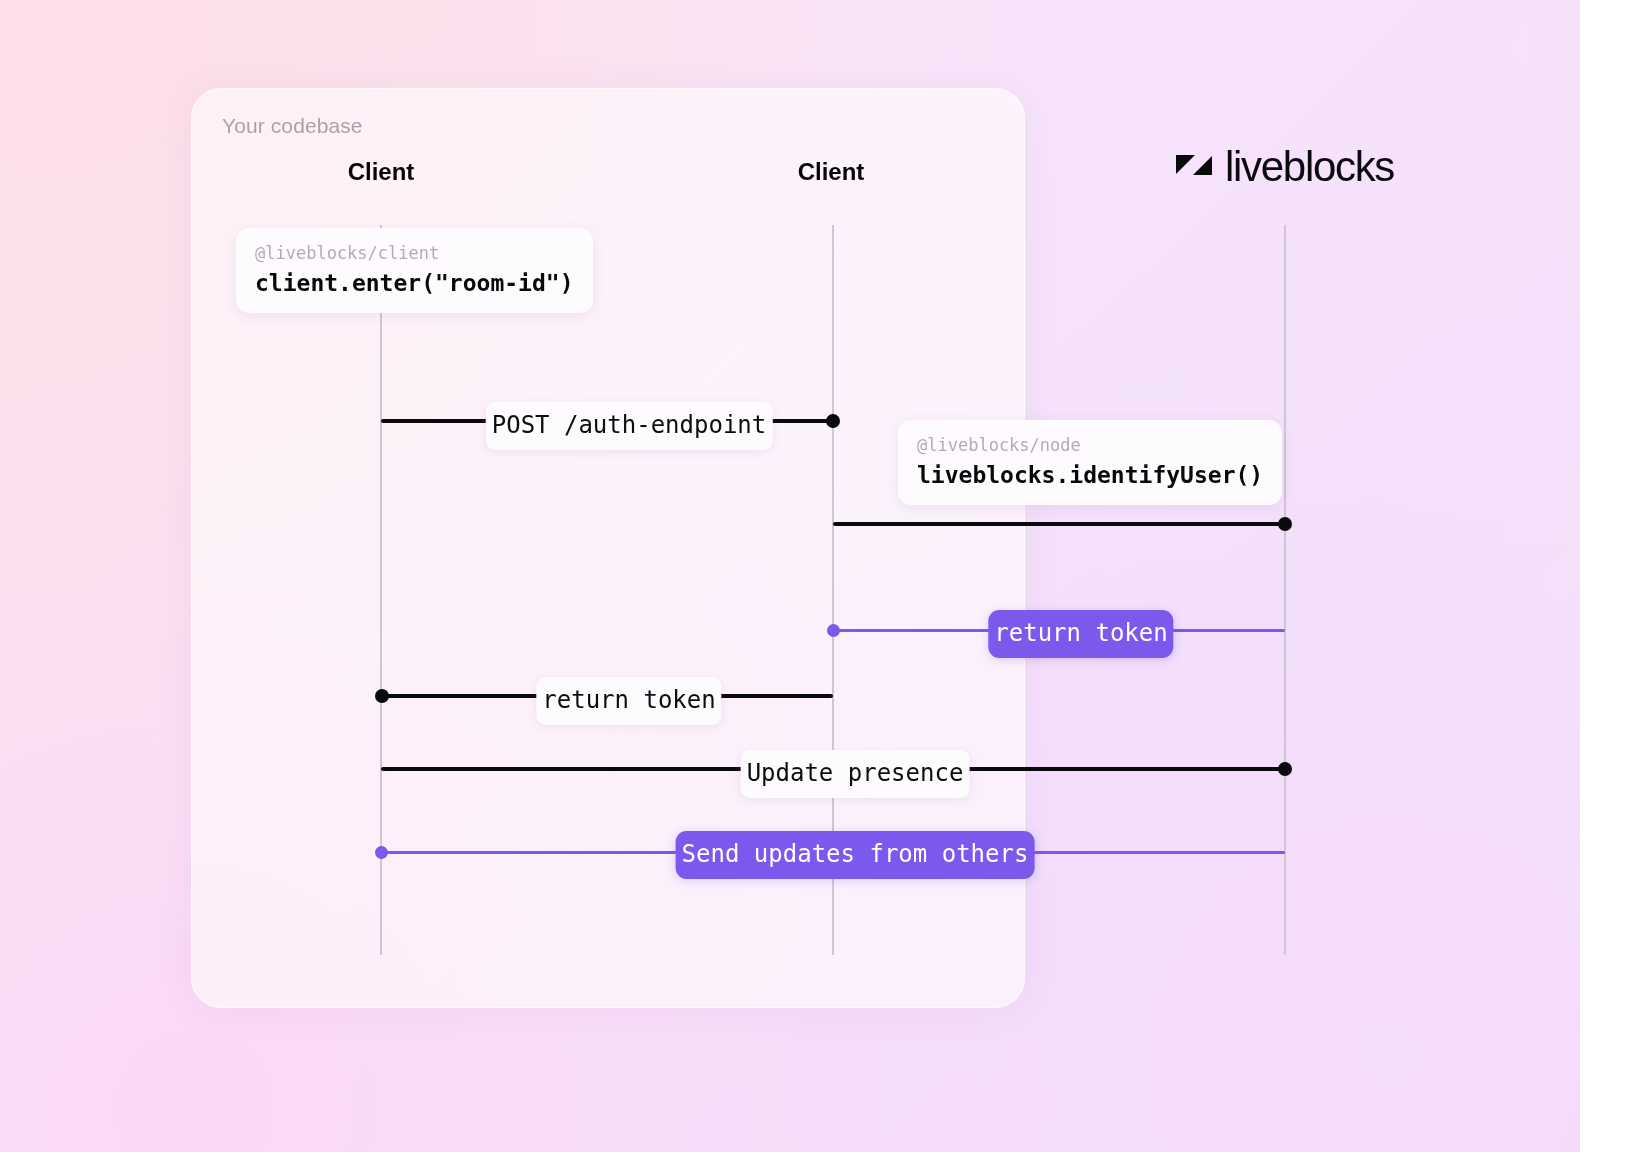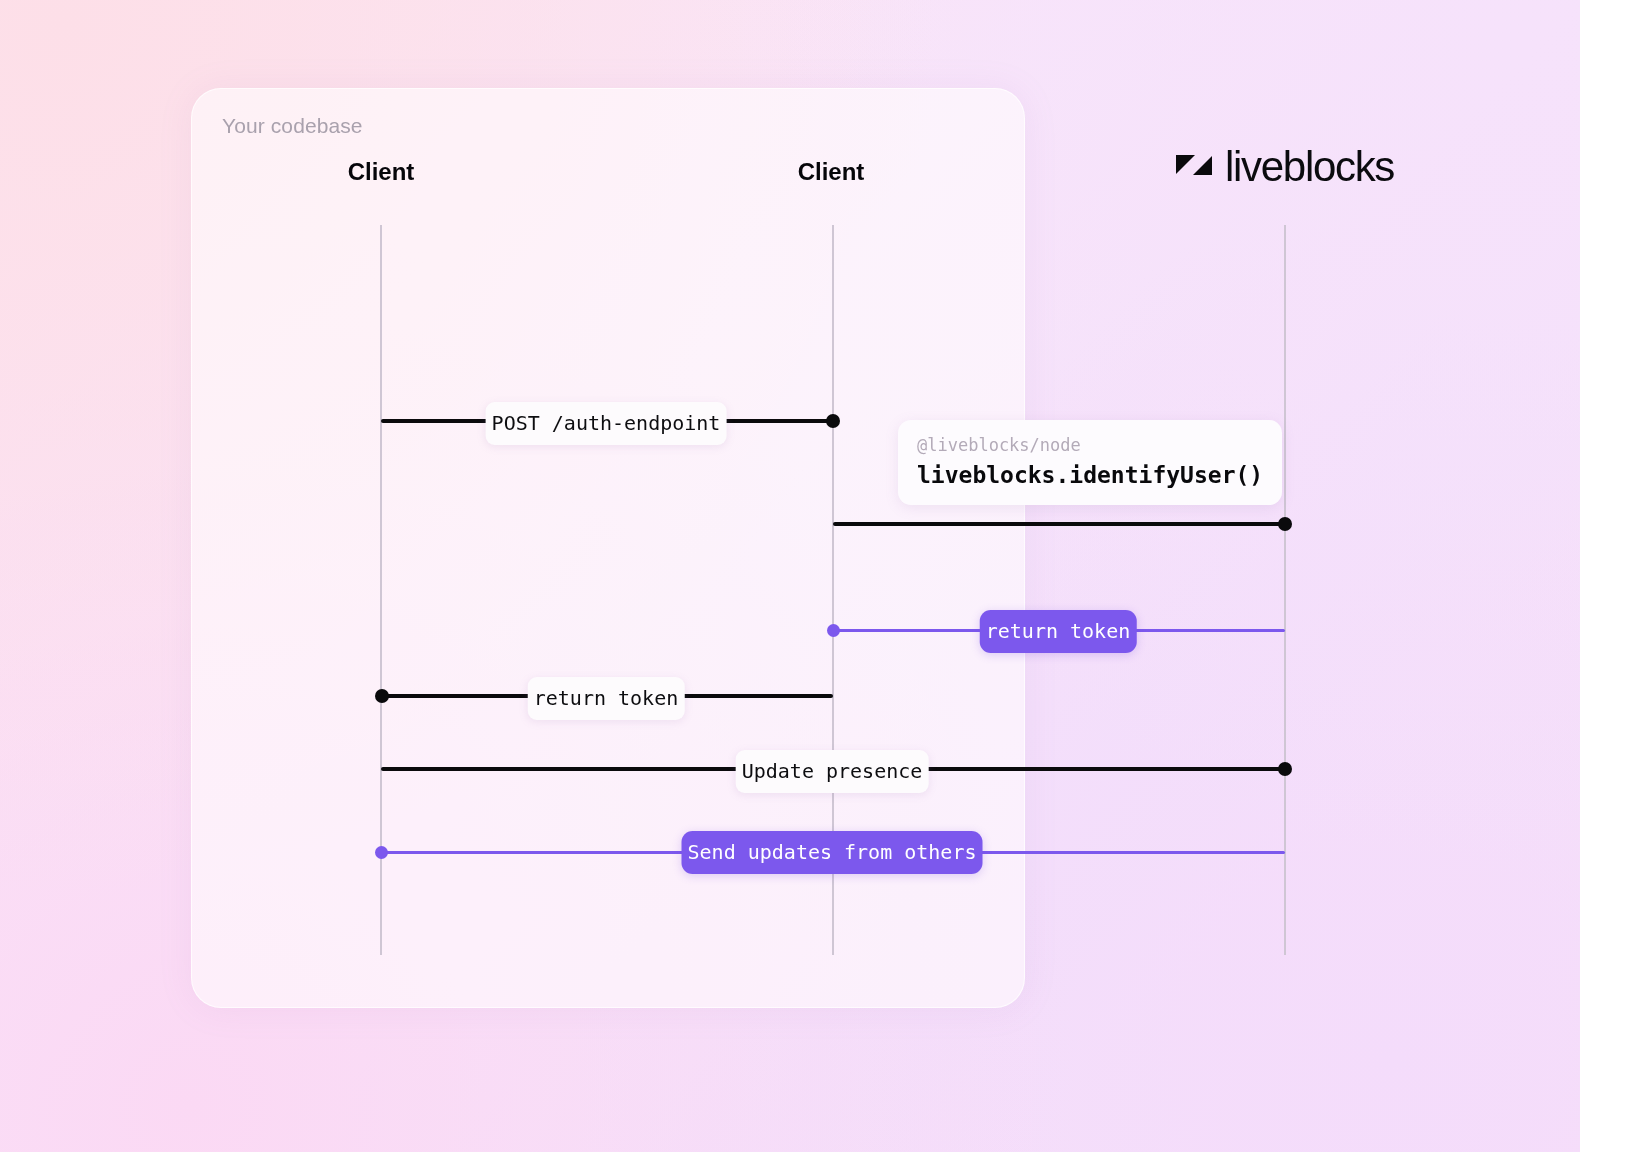--- a/index.html
+++ b/index.html
@@ -89,25 +89,26 @@
     border-radius: 50%;
   }
   .dot.black  { width: 14px; height: 14px; background: #0a0a0c; }
   .dot.purple { width: 13px; height: 13px; background: #7c58ed; }
 
   
   .badge {
     position: absolute;
     transform: translateX(-50%);
     font-family: "DejaVu Sans Mono", monospace;
-    font-size: 20px;
+    font-size: 24px;
     white-space: nowrap;
     border-radius: 9px;
     padding: 10px 6px;
     line-height: 1.15;
+    margin-left: 23px;
   }
   .badge.light {
     background: #fdfbfd;
     color: #0d0d10;
     box-shadow: 0 2px 9px rgba(150,110,170,0.13);
   }
   .badge.accent {
     background: #7c58ed;
     color: #ffffff;
     border-radius: 11px;
@@ -157,20 +158,24 @@
   <div id="liveblocks-logo">
     <span>
       <svg width="36" height="30" viewBox="0 0 36 30" aria-hidden="true">
         <polygon points="0,5 19,5 0,24" fill="#0a0a0c"></polygon>
         <polygon points="36,25 17,25 36,6" fill="#0a0a0c"></polygon>
       </svg>
     </span>
     <span id="liveblocks-wordmark">liveblocks</span>
   </div>
 
+  <div class="code-card" id="code-card-client">
+    <div class="code-pkg">@liveblocks/client</div>
+    <div class="code-call">client.enter("room-id")</div>
+  </div>
 
   <div class="code-card" id="code-card-server">
     <div class="code-pkg">@liveblocks/node</div>
     <div class="code-call">liveblocks.identifyUser()</div>
   </div>
 
   <div class="msg-line black" style="left:381px; top:419px; width:452px;"></div>
   <div class="dot black" style="left:826px; top:414px;"></div>
   <div class="badge light" style="left:606px; top:402px;">POST /auth-endpoint</div>
 

